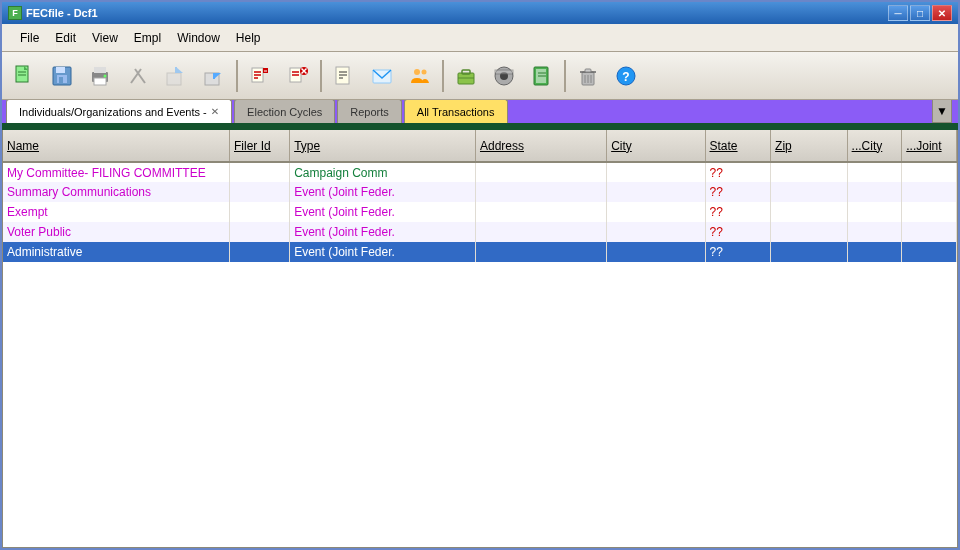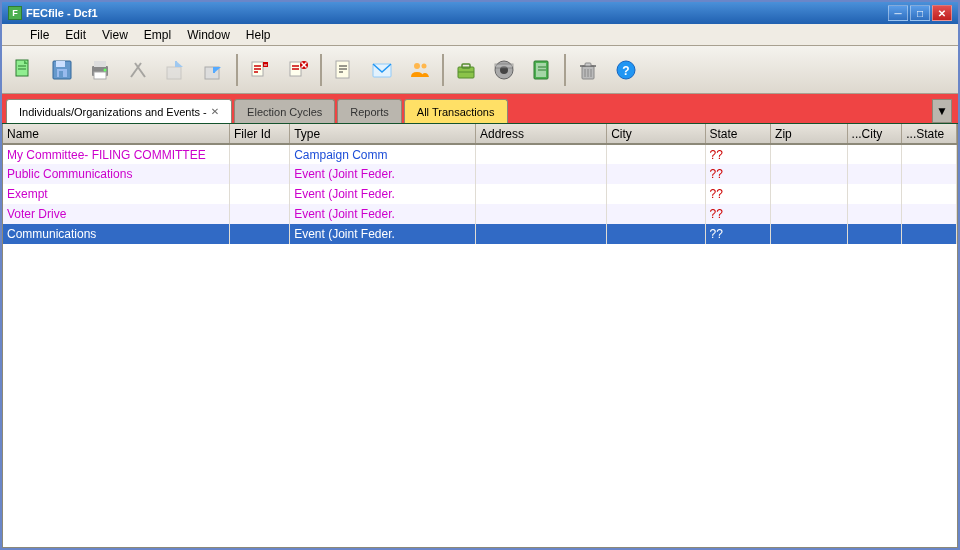--- a/index.html
+++ b/index.html
@@ -56,24 +56,24 @@
       align-items: center;
       justify-content: center;
     }
     .title-btn.close-btn {
       background: linear-gradient(to bottom, #e05050, #c02020);
     }
 
     
     .menu-bar {
       background: #f0ece4;
-      height: 22px;
-      display: flex;
-      align-items: center;
-      padding: 0 20px;
+      height: 28px;
+      display: flex;
+      align-items: center;
+      padding: 0 10px;
       border-bottom: 1px solid #a8a090;
     }
     .menu-item {
       padding: 2px 8px;
       font-size: 12px;
       cursor: pointer;
       color: #000;
     }
 
     
@@ -102,27 +102,27 @@
     }
     .toolbar-separator {
       width: 2px;
       height: 32px;
       background: #a8a090;
       margin: 0 2px;
     }
 
     
     .tab-area {
-      background: #ef4444;
+      background: #8b5cf6;
       display: flex;
       align-items: flex-end;
       padding: 4px 4px 0 4px;
       gap: 2px;
       height: 30px;
-      border-bottom: 1px solid #14532d;
+      border-bottom: 7px solid #14532d;
     }
     .tab {
       padding: 3px 12px;
       background: #bab6ae;
       border: 1px solid #8c8878;
       border-bottom: none;
       font-size: 11px;
       cursor: pointer;
       display: flex;
       align-items: center;
@@ -161,21 +161,22 @@
     }
 
     
     .data-table {
       width: 100%;
       border-collapse: collapse;
       font-size: 12px;
     }
     .data-table thead tr {
       background: linear-gradient(to bottom, #e8e4dc, #d0ccc4);
-      height: 20px;
+      height: 32px;
+      text-decoration: underline;
     }
     .data-table thead th {
       text-align: left;
       padding: 2px 4px;
       border-right: 1px solid #a8a090;
       border-bottom: 2px solid #8c8878;
       font-weight: normal;
       color: #000;
       white-space: nowrap;
       overflow: hidden;
@@ -444,38 +445,38 @@
         <thead>
           <tr>
             <th class="col-name">Name</th>
             <th class="col-filerid">Filer Id</th>
             <th class="col-type">Type</th>
             <th class="col-address">Address</th>
             <th class="col-city">City</th>
             <th class="col-state">State</th>
             <th class="col-zip">Zip</th>
             <th class="col-empl">...City</th>
-            <th class="col-occu">...State</th>
+            <th class="col-occu">...Joint</th>
           </tr>
         </thead>
         <tbody id="table-body">
 
         <tr>
               <td style="color: rgb(204, 0, 204);">My Committee- FILING COMMITTEE</td>
               <td></td>
-              <td style="color: #1d4ed8;">Campaign Comm</td>
+              <td style="color: #15803d;">Campaign Comm</td>
               <td></td>
               <td></td>
               <td style="color: rgb(204, 0, 0);">??</td>
               <td></td>
               <td></td>
               <td></td>
             </tr>
             <tr>
-              <td style="color: rgb(204, 0, 204);">Public Communications</td>
+              <td style="color: rgb(204, 0, 204);">Summary Communications</td>
               <td></td>
               <td style="color: rgb(204, 0, 204);">Event (Joint Feder.</td>
               <td></td>
               <td></td>
               <td style="color: rgb(204, 0, 0);">??</td>
               <td></td>
               <td></td>
               <td></td>
             </tr>
             <tr>
@@ -483,32 +484,32 @@
               <td></td>
               <td style="color: rgb(204, 0, 204);">Event (Joint Feder.</td>
               <td></td>
               <td></td>
               <td style="color: rgb(204, 0, 0);">??</td>
               <td></td>
               <td></td>
               <td></td>
             </tr>
             <tr>
-              <td style="color: rgb(204, 0, 204);">Voter Drive</td>
+              <td style="color: rgb(204, 0, 204);">Voter Public</td>
               <td></td>
               <td style="color: rgb(204, 0, 204);">Event (Joint Feder.</td>
               <td></td>
               <td></td>
               <td style="color: rgb(204, 0, 0);">??</td>
               <td></td>
               <td></td>
               <td></td>
             </tr>
             <tr class="selected">
-              <td>Communications</td>
+              <td>Administrative</td>
               <td></td>
               <td>Event (Joint Feder.</td>
               <td></td>
               <td></td>
               <td>??</td>
               <td></td>
               <td></td>
               <td></td>
             </tr>
           </tbody>

